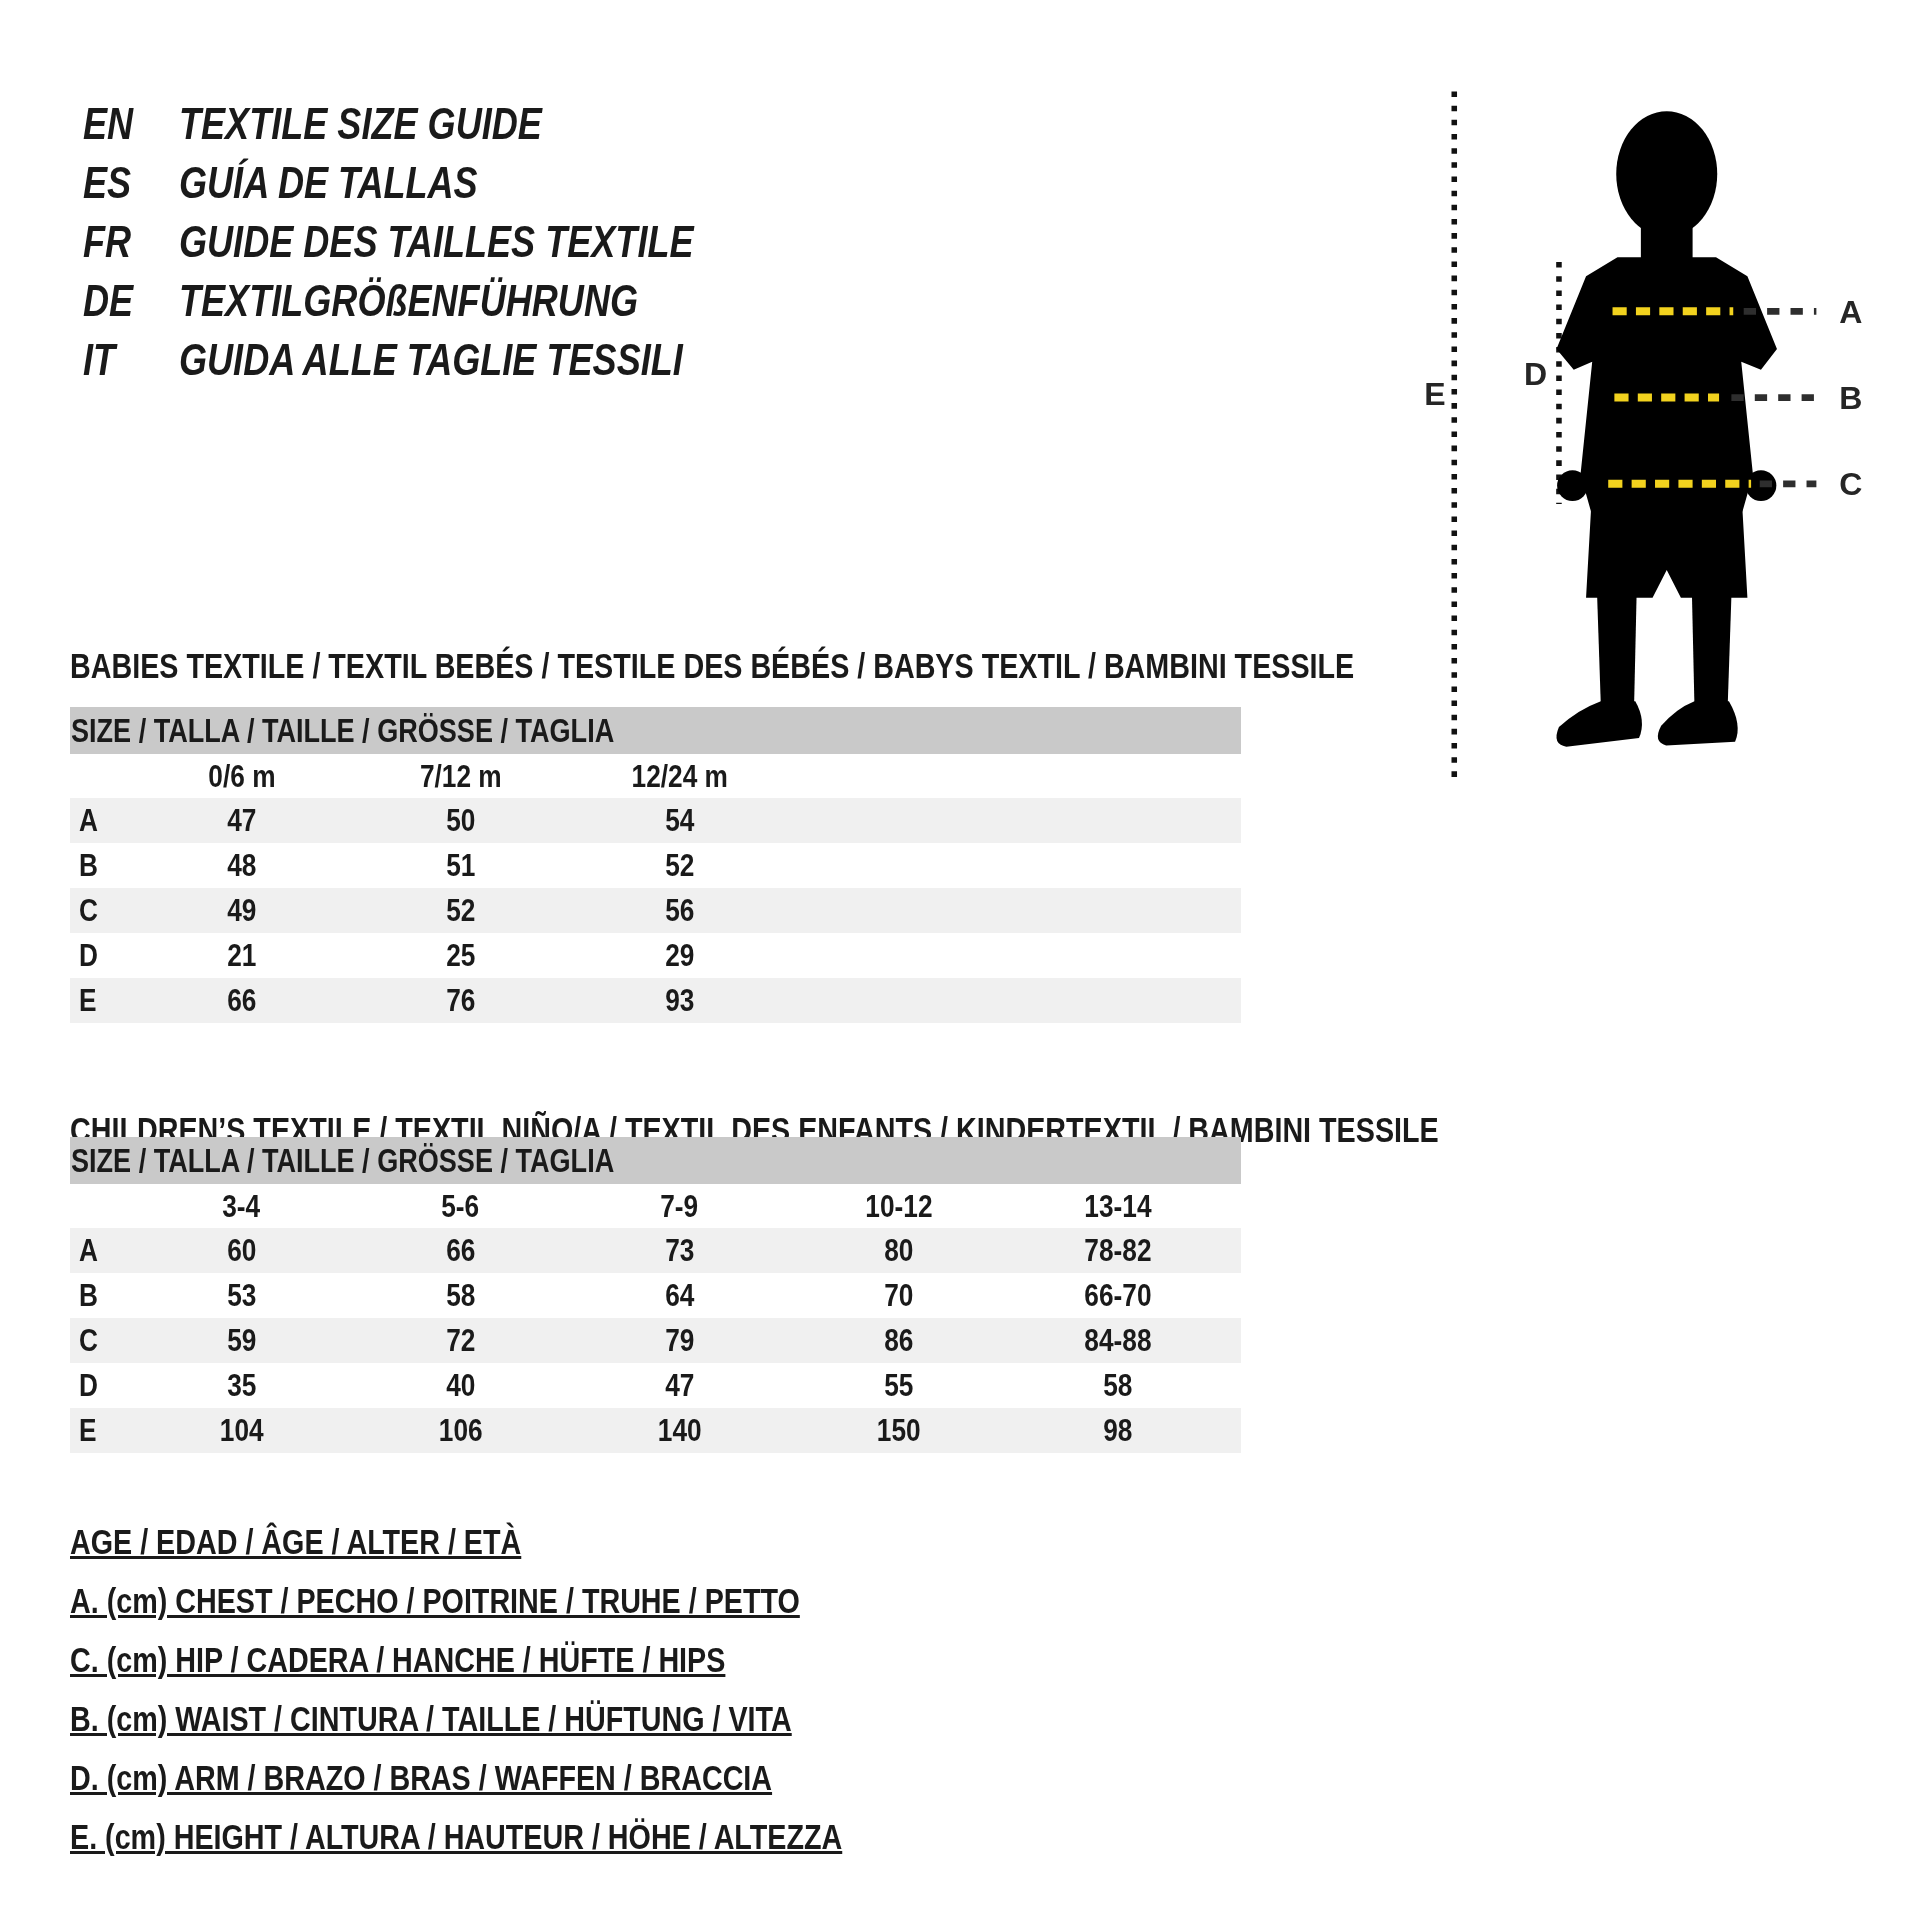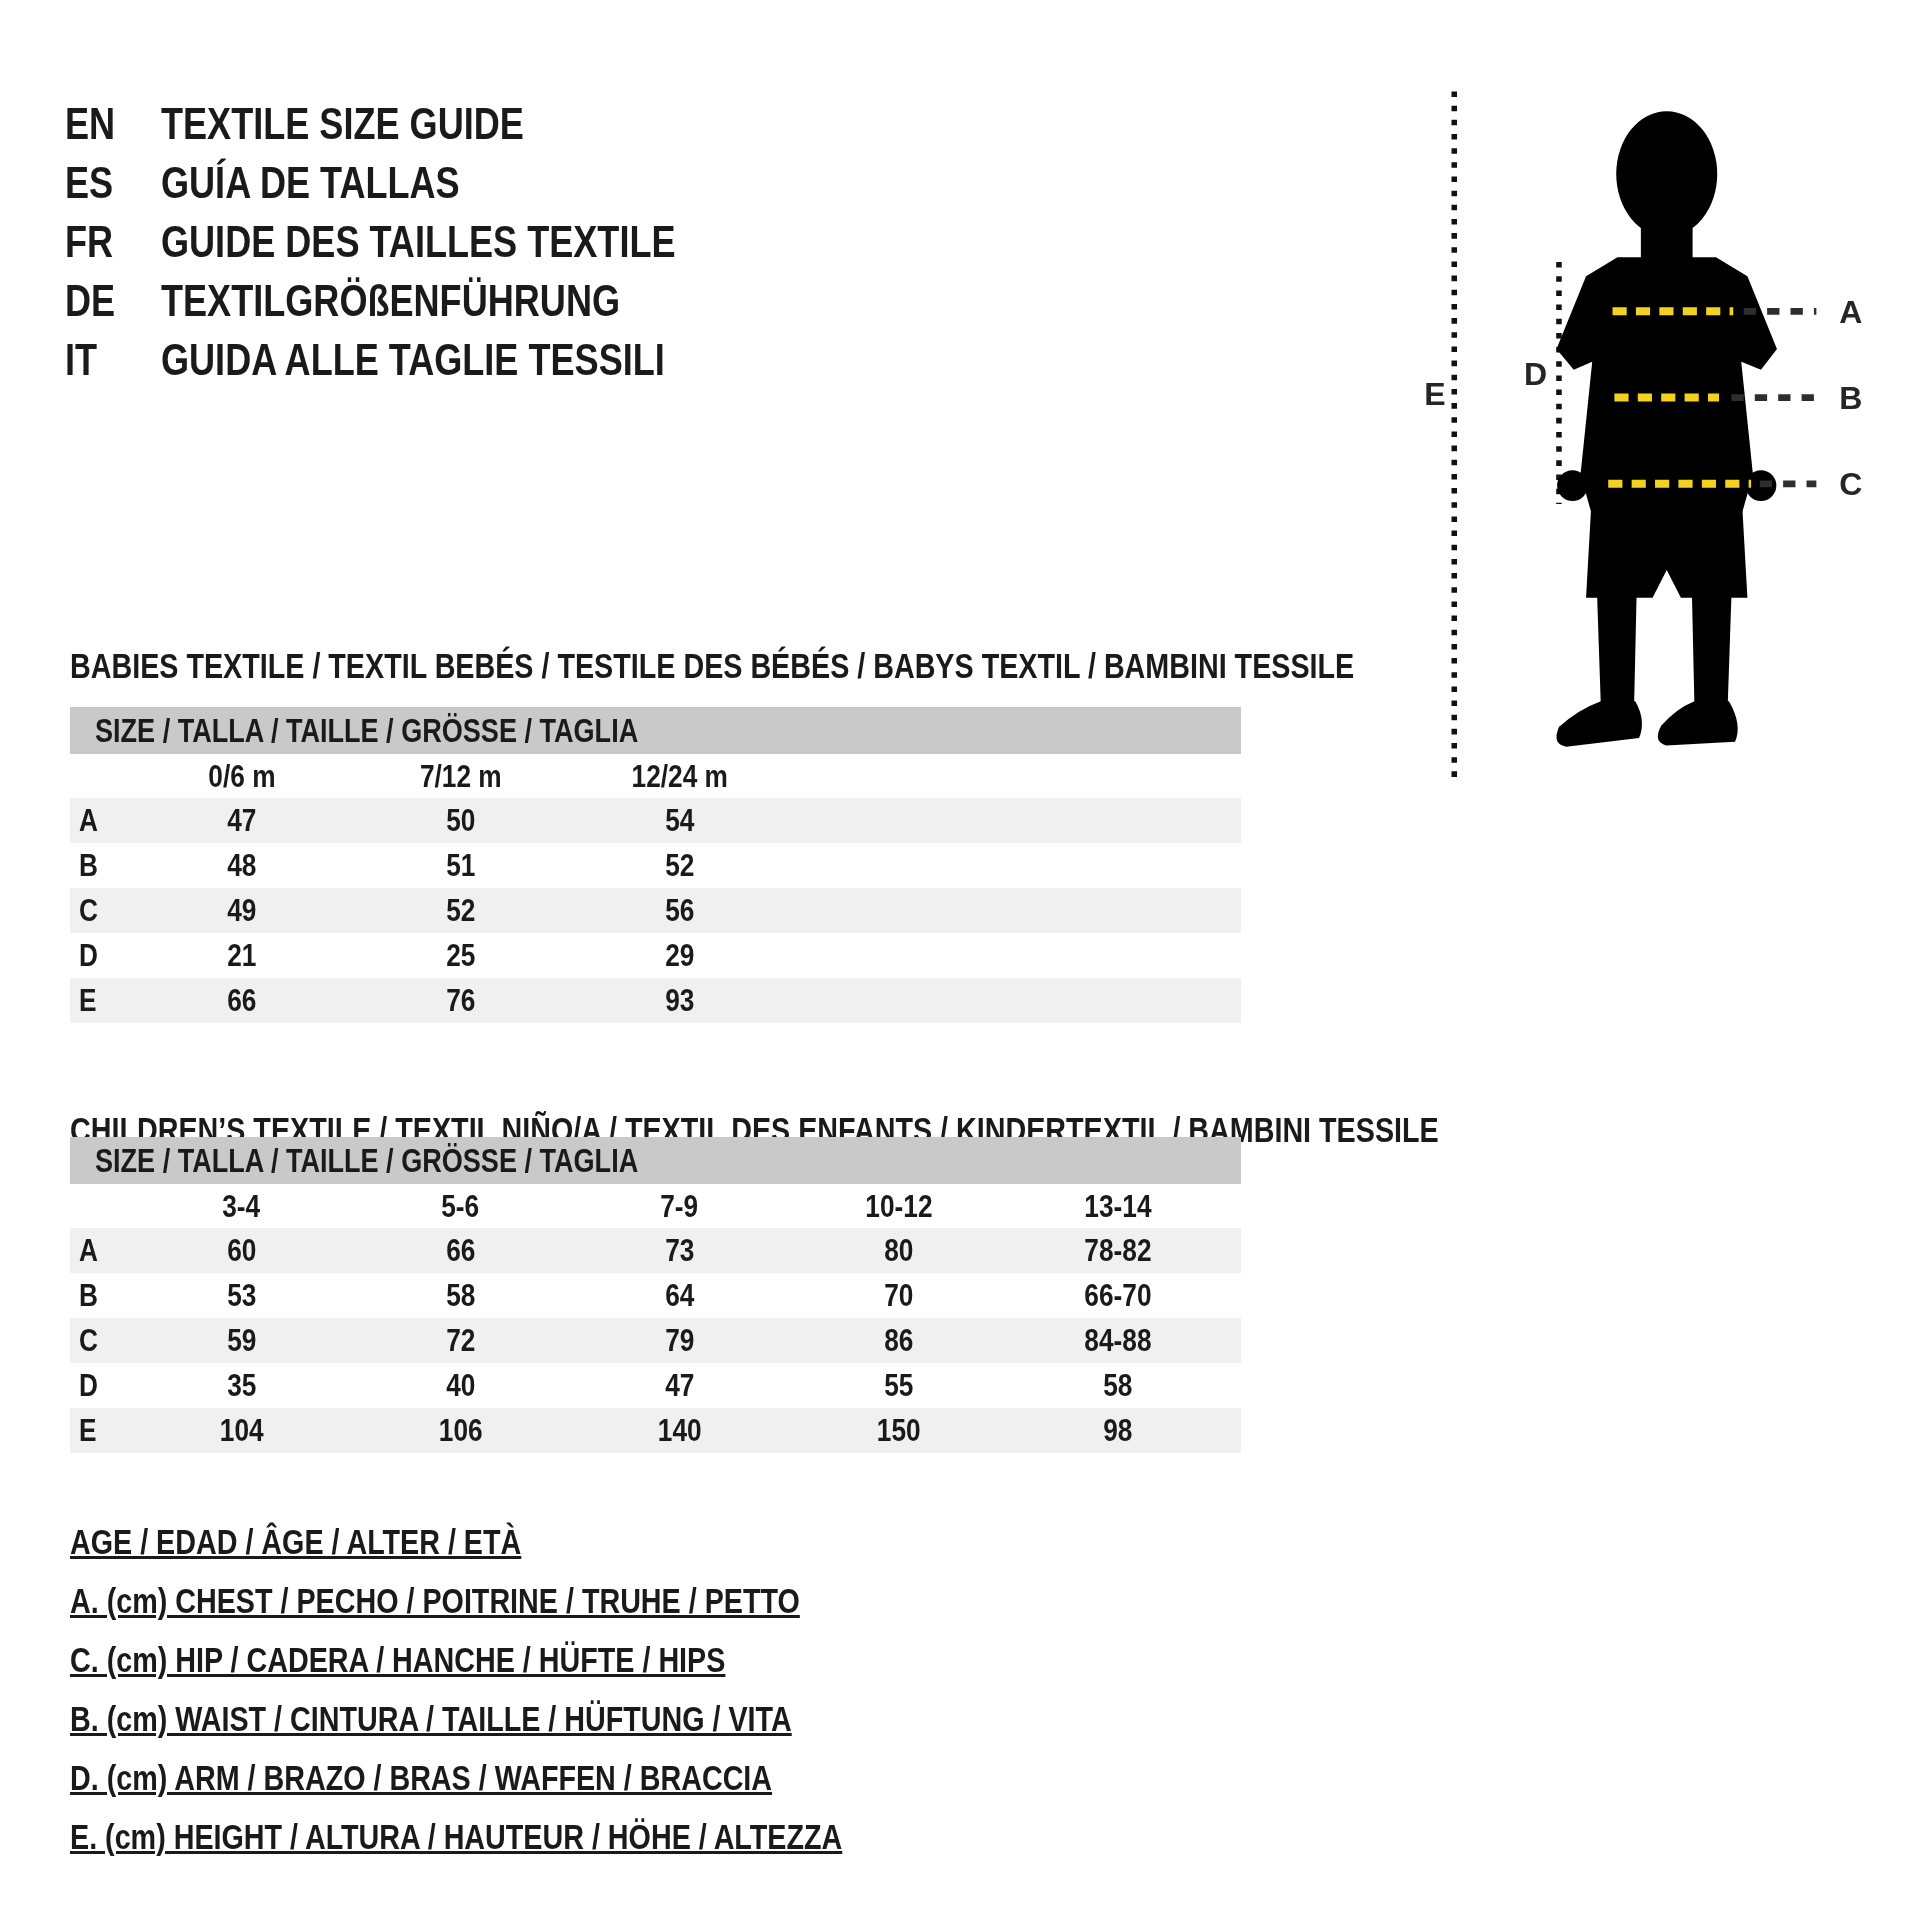--- a/index.html
+++ b/index.html
@@ -6,33 +6,33 @@
   body{
     width:1926px;height:1926px;position:relative;background:#ffffff;
     font-family:"Liberation Sans","DejaVu Sans",sans-serif;
     color:#1a1a1a;overflow:hidden;
   }
   
   .cx{display:inline-block;transform:scaleX(0.82);transform-origin:0 50%;white-space:nowrap;font-weight:700;}
   .cxc{transform-origin:50% 50%;}
 
   
-  .lang-block{position:absolute;left:65px;top:94px;}
+  .lang-block{position:absolute;left:83px;top:94px;font-style:italic;}
   .lang-row{display:flex;align-items:center;height:59px;font-size:44px;}
   .lang-code{width:96px;}
   
   .section-title{position:absolute;left:70px;height:49px;display:flex;align-items:center;font-size:35px;justify-content:center;}
   .title-babies{top:641px;}
   .title-children{top:1105px;}
 
   
   .size-table{position:absolute;left:70px;width:1171px;}
   .tbl-babies{top:707px;}
   .tbl-children{top:1137px;}
-  .size-bar{height:47px;background:#c9c9c9;display:flex;align-items:center;padding-left:25px;box-sizing:border-box;font-size:33px;}
+  .size-bar{height:47px;background:#c9c9c9;display:flex;align-items:center;padding-left:1px;box-sizing:border-box;font-size:33px;}
   .grid-row{display:grid;align-items:center;}
   .b-cols{grid-template-columns:62px 219px 219px 219px 1fr;}
   .c-cols{grid-template-columns:62px 219px 219px 219px 219px 219px 1fr;}
   .head-row{height:44px;}
   .data-row{height:45px;}
   .stripe{background:#f0f0f0;}
   .cell{display:flex;align-items:center;justify-content:center;font-size:32px;height:100%;}
   .cell.letter{justify-content:flex-start;padding-left:8.6px;box-sizing:border-box;}
 
   

